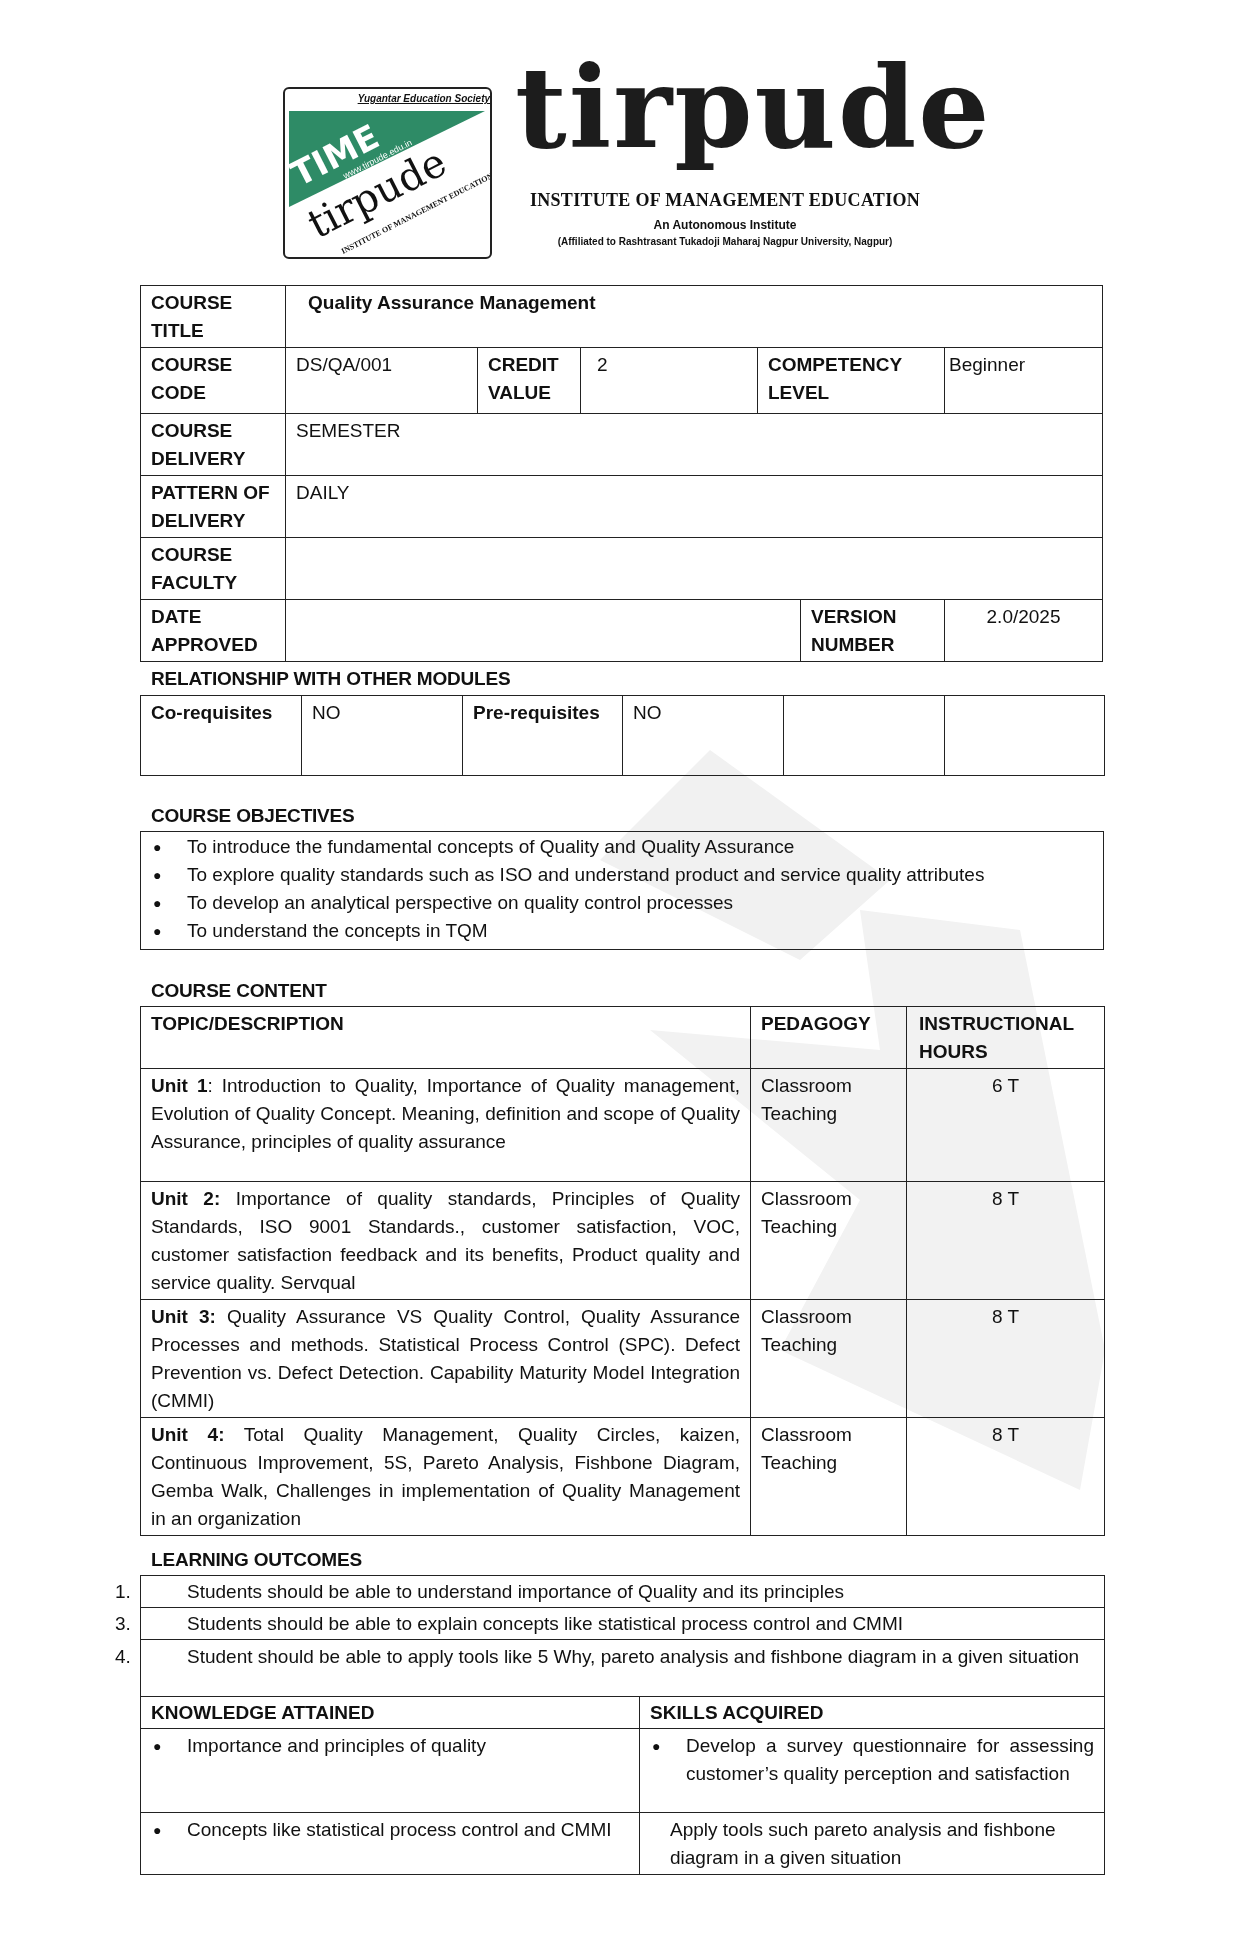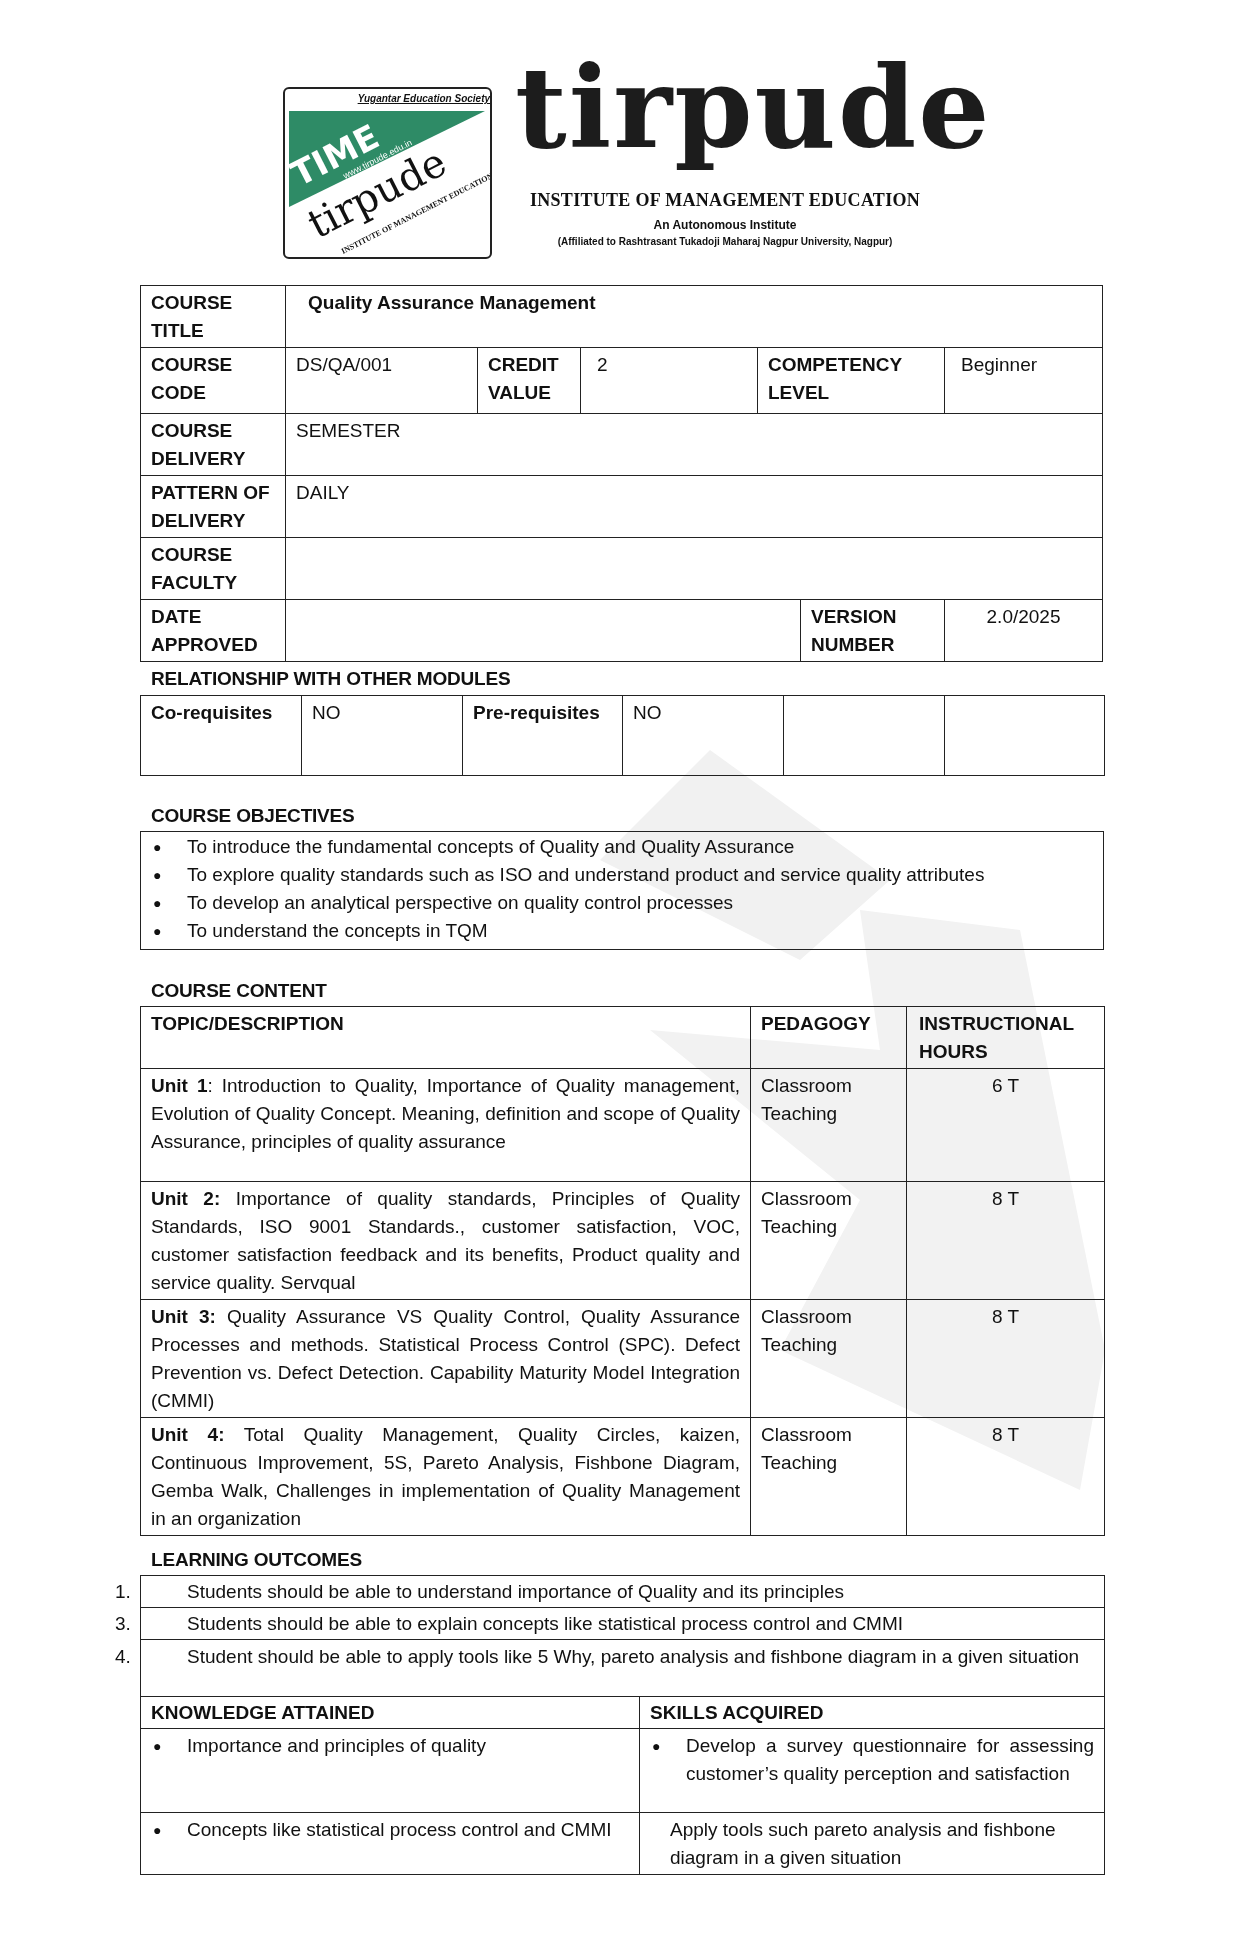--- a/index.html
+++ b/index.html
@@ -81,21 +81,21 @@
       <tr style="height:57px">
     <td class="b">COURSE TITLE</td>
     <td colspan="6" class="b" style="padding-left:22px">Quality Assurance Management</td>
   </tr>
   <tr style="height:66px">
     <td class="b">COURSE CODE</td>
     <td>DS/QA/001</td>
     <td class="b">CREDIT VALUE</td>
     <td style="padding-left:16px">2</td>
     <td colspan="2" class="b" style="padding-left:10px">COMPETENCY LEVEL</td>
-    <td style="padding-left:16px">Beginner</td>
+    <td style="padding-left:4px">Beginner</td>
   </tr>
   <tr style="height:57px">
     <td class="b">COURSE DELIVERY</td>
     <td colspan="6">SEMESTER</td>
   </tr>
   <tr style="height:57px">
     <td class="b">PATTERN OF DELIVERY</td>
     <td colspan="6">DAILY</td>
   </tr>
   <tr style="height:57px">

